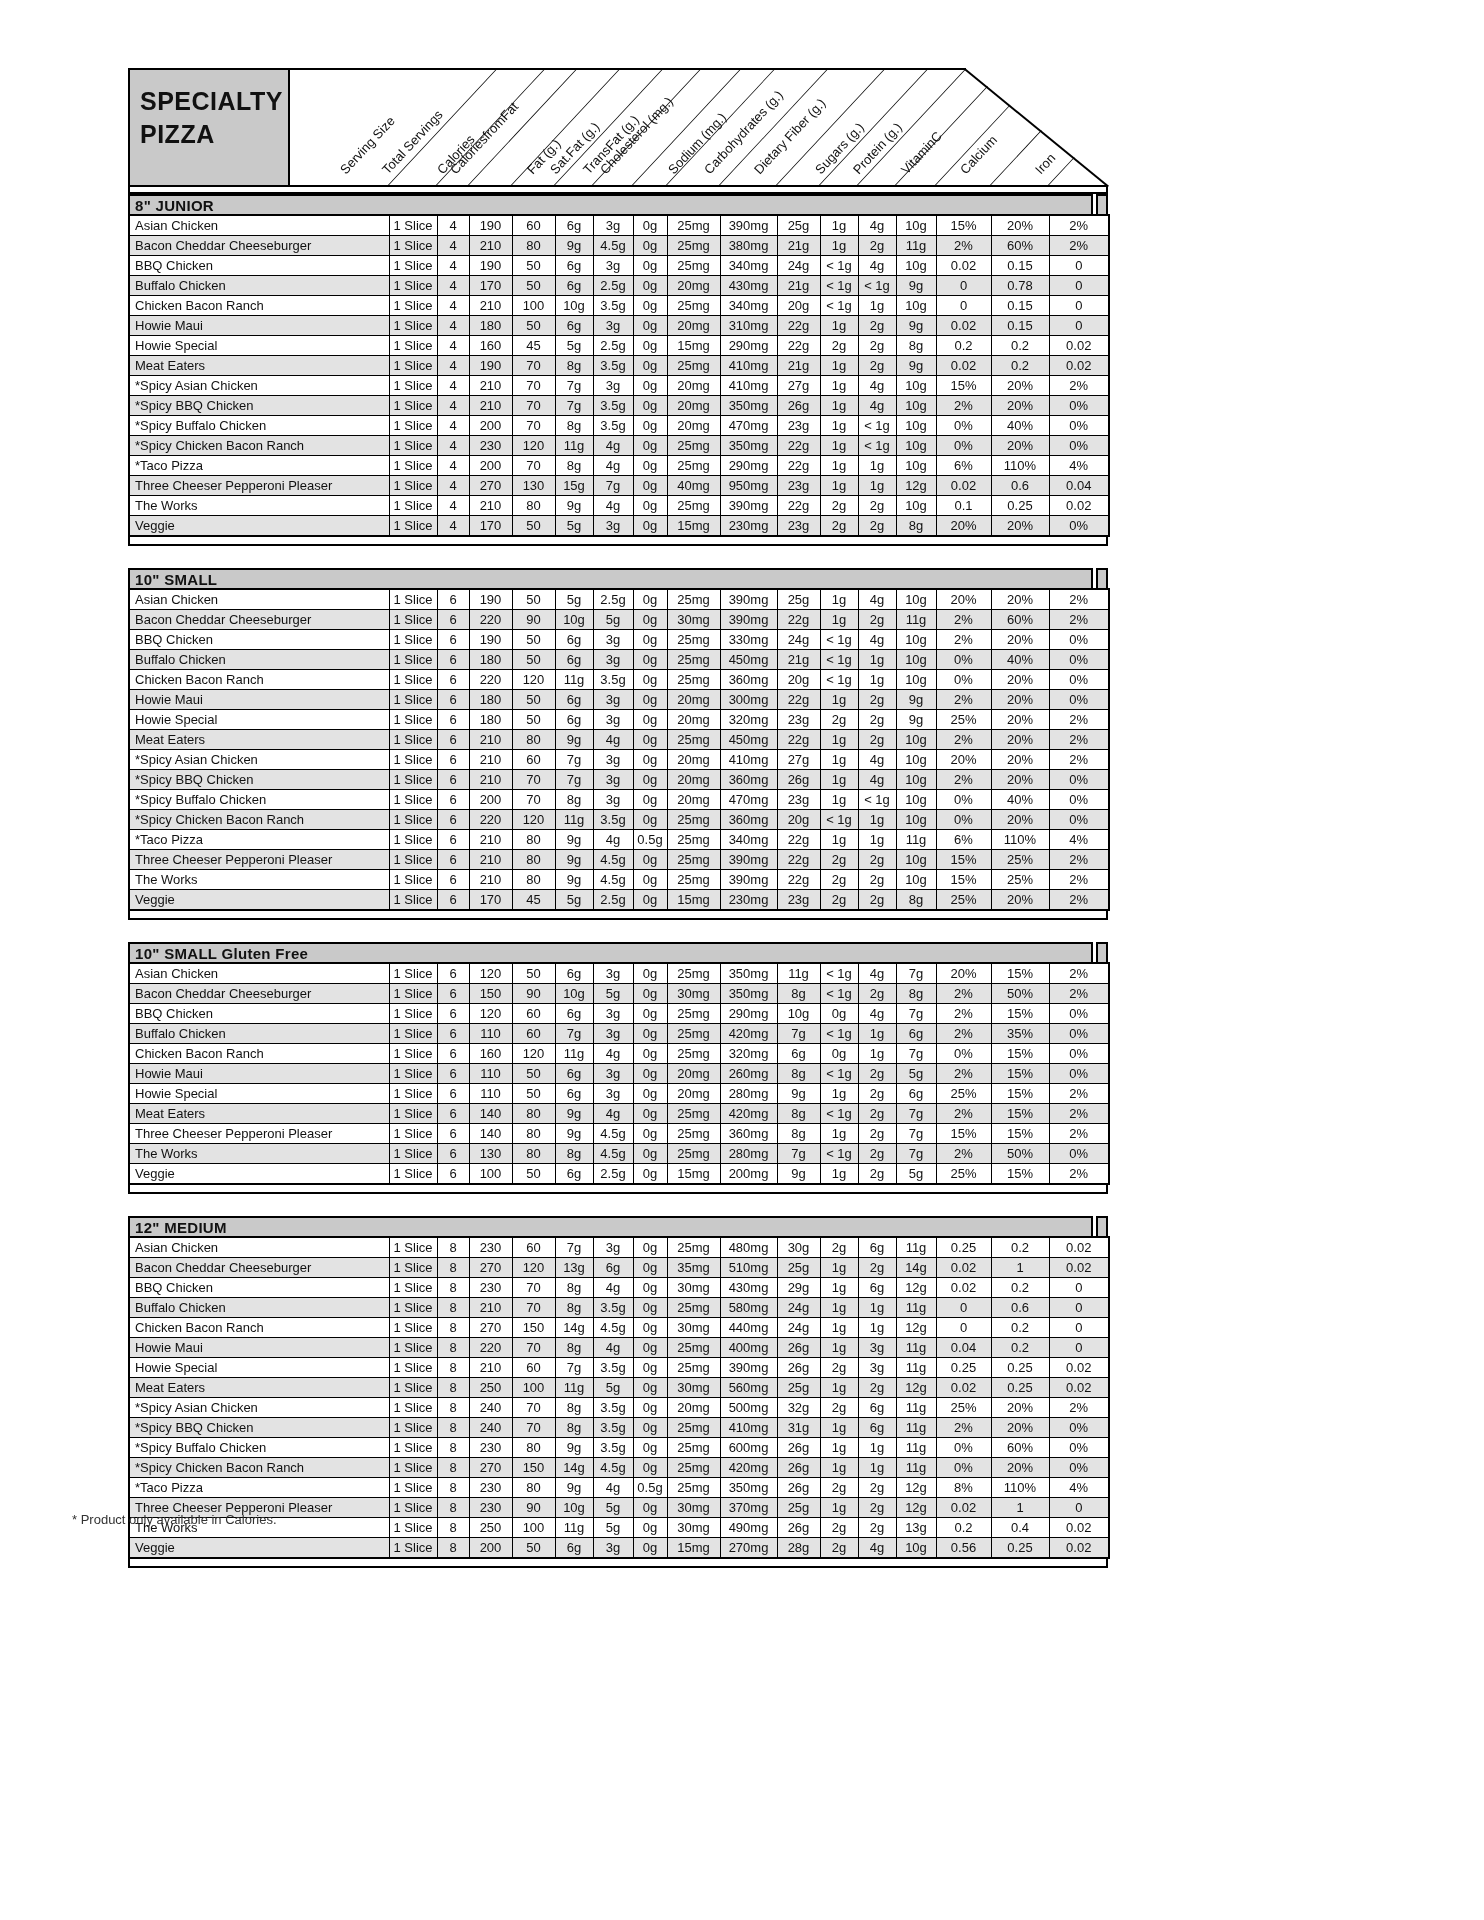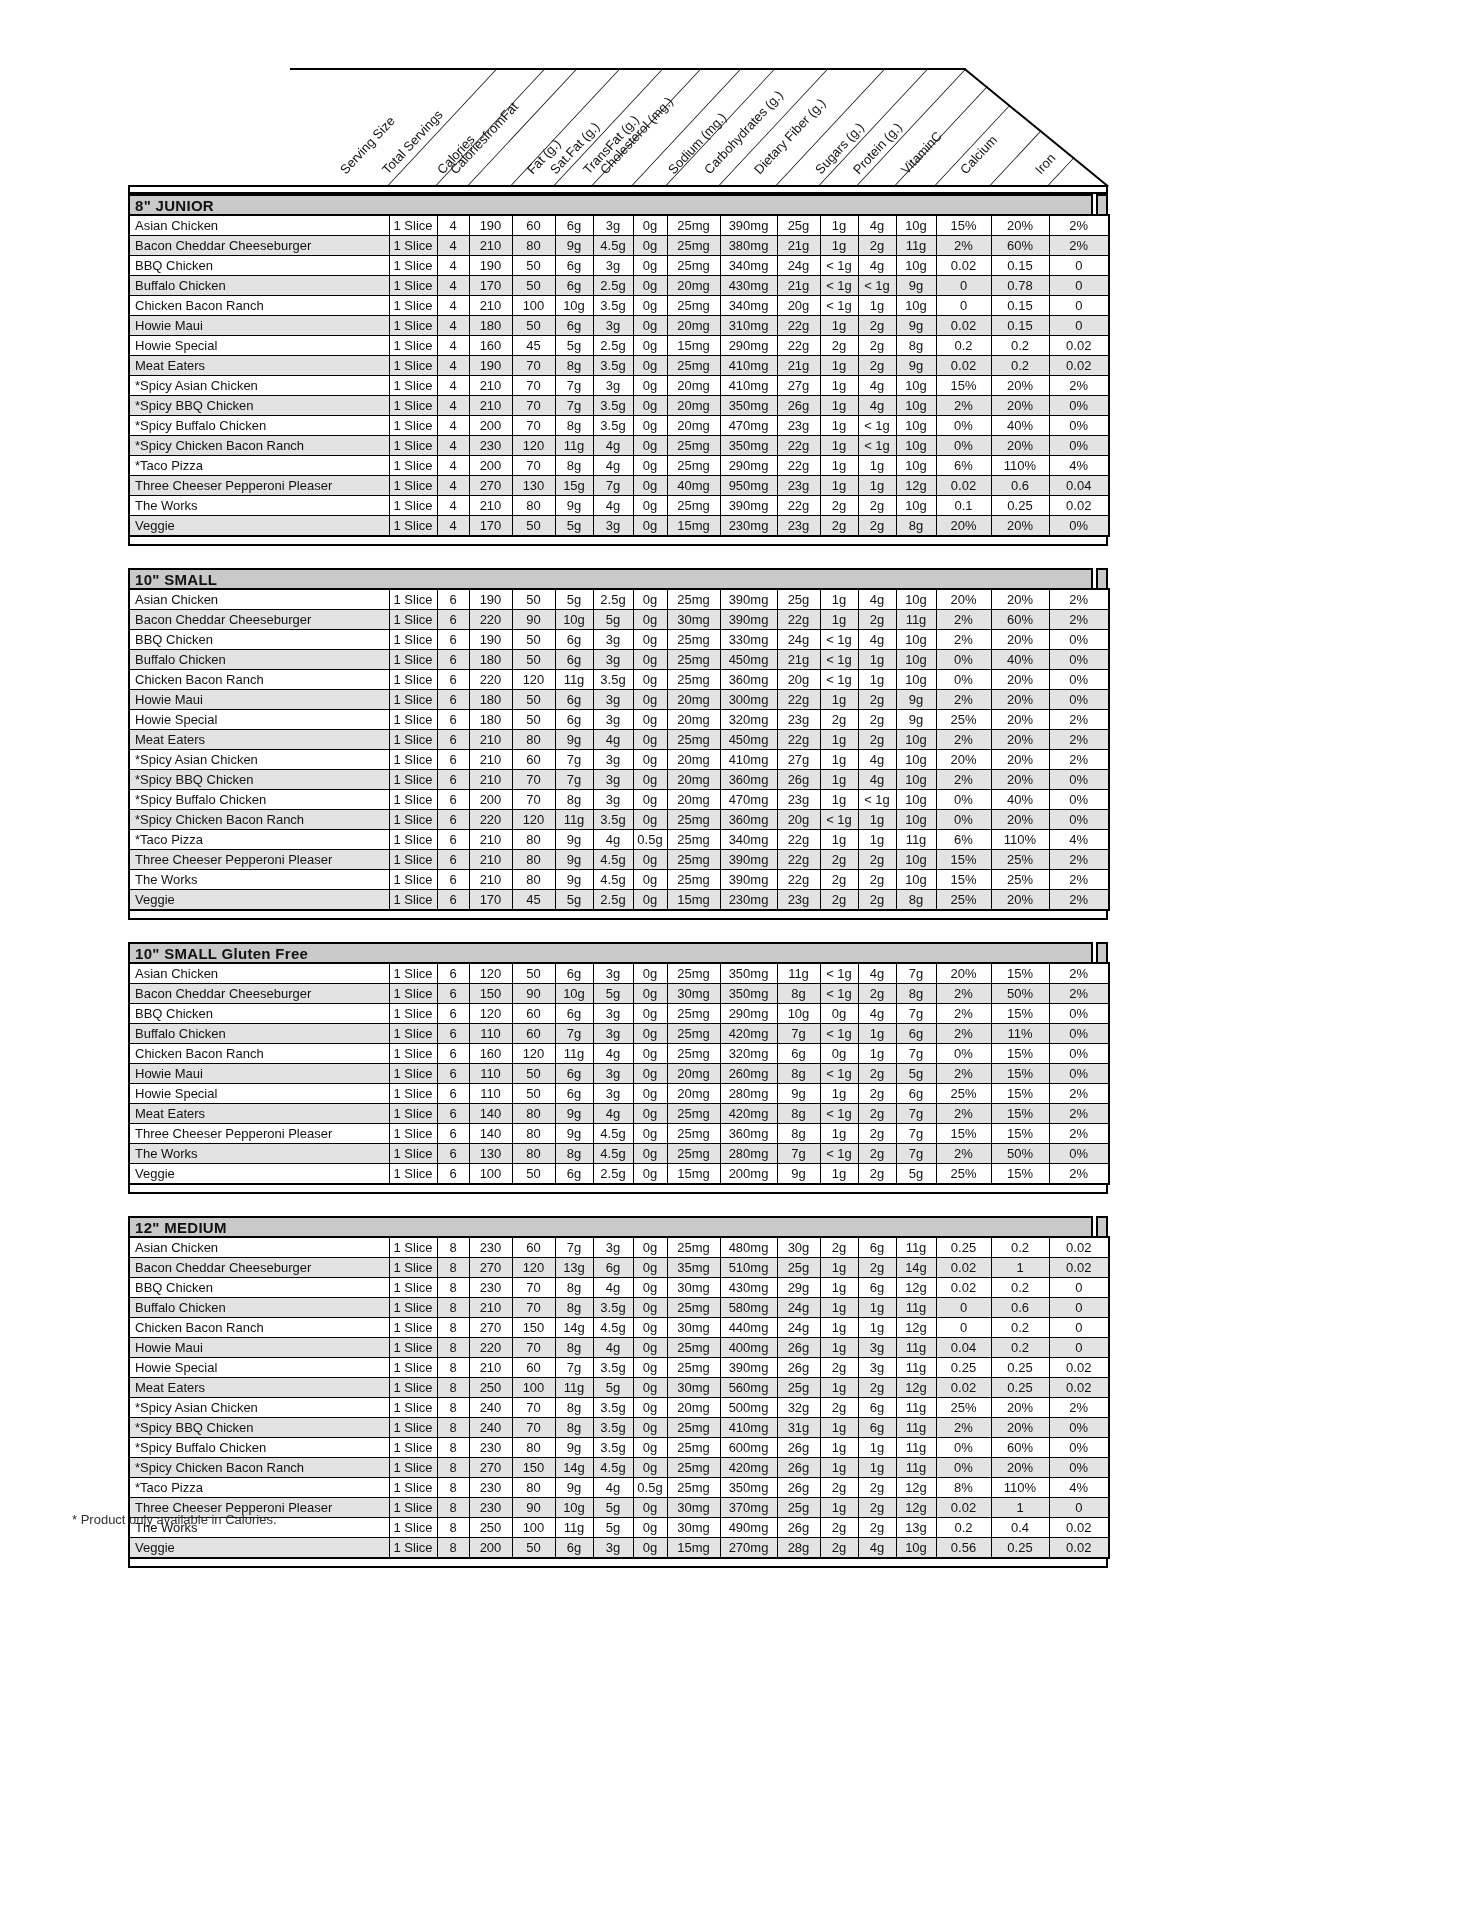--- a/index.html
+++ b/index.html
@@ -41,20 +41,24 @@
 
   .footnote{position:absolute;left:72px;top:1512px;font-size:13px;color:#333}
 </style>
 </head>
 <body>
 
 <div class="page">
   <div class="sheet">
 
     <div class="diag-header">
+      <div class="title-box">
+        <div>SPECIALTY</div>
+        <div>PIZZA</div>
+      </div>
       <div class="diag-zone">
         <div class="diag-clip">
             <div class="sep" style="left: 98px;"></div>
             <div class="sep" style="left: 146px;"></div>
             <div class="sep" style="left: 178px;"></div>
             <div class="sep" style="left: 221px;"></div>
             <div class="sep" style="left: 264px;"></div>
             <div class="sep" style="left: 302px;"></div>
             <div class="sep" style="left: 342px;"></div>
             <div class="sep" style="left: 376px;"></div>
@@ -850,21 +854,21 @@
               <td>7g</td>
               <td>3g</td>
               <td>0g</td>
               <td>25mg</td>
               <td>420mg</td>
               <td>7g</td>
               <td>&lt; 1g</td>
               <td>1g</td>
               <td>6g</td>
               <td>2%</td>
-              <td>11%</td>
+              <td>35%</td>
               <td>0%</td>
             </tr>
             <tr>
               <td class="name">Chicken Bacon Ranch</td>
               <td>1 Slice</td>
               <td>6</td>
               <td>160</td>
               <td>120</td>
               <td>11g</td>
               <td>4g</td>

